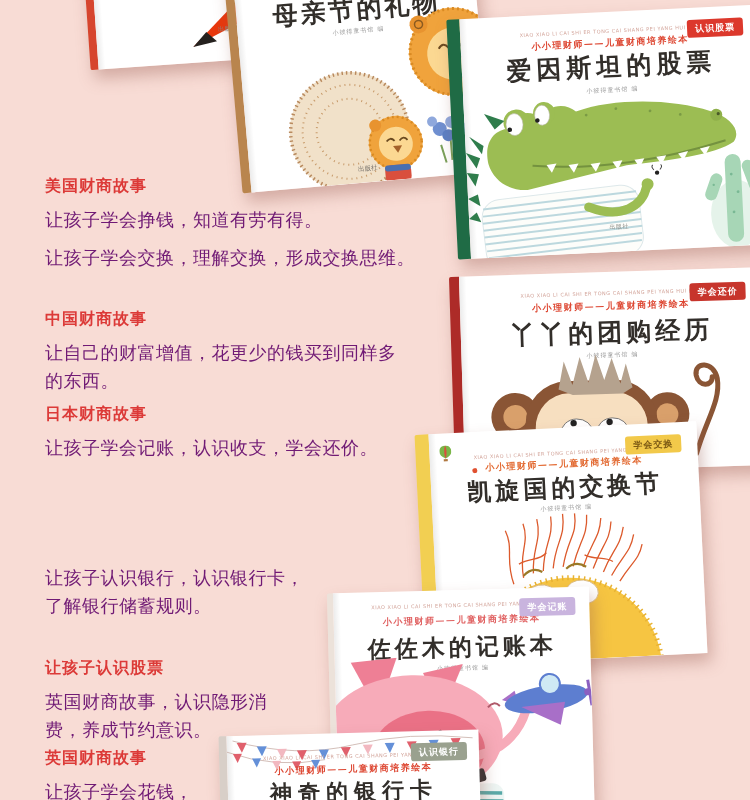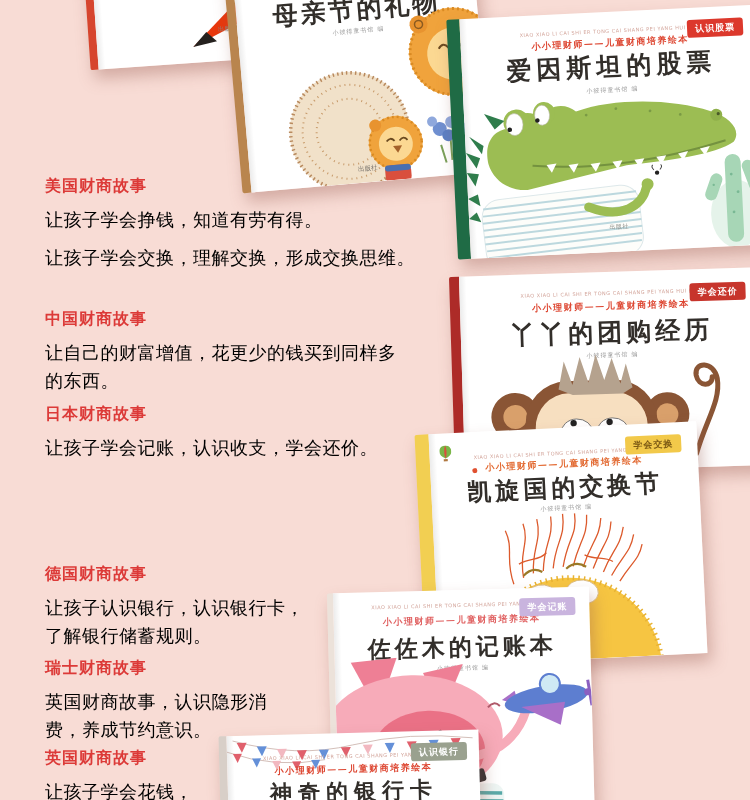--- a/index.html
+++ b/index.html
@@ -2,21 +2,21 @@
 <html><head>
 <meta charset="utf-8">
 <style>
   html,body{margin:0;padding:0;}
   body{font-family:"DejaVu Sans","Liberation Sans",sans-serif;}
   #page{position:relative;width:750px;height:800px;overflow:hidden;background:#f8dcd5;}
 
   
   .sec{position:absolute;left:45px;}
   .sec .h{margin:0 0 10px 0;font-size:16px;line-height:20px;font-weight:bold;color:#dc3a38;letter-spacing:1px;}
-  .sec .b{margin:0;font-size:18px;line-height:28px;color:#000000;letter-spacing:0.5px;}
+  .sec .b{margin:0;font-size:18px;line-height:28px;color:#701a75;letter-spacing:0.5px;}
   .s1{top:176px}.s2{top:244px}.s3{top:309px}.s4{top:404px}
   .s5{top:473px}.s6{top:564px}.s7{top:658px}.s8{top:748px}
   .s3 .b{max-width:368px}.s5 .b{max-width:332px}.s6 .b{max-width:260px}
   .s7 .b{max-width:228px}.s8 .b{max-width:200px}
 
   
   .book{position:absolute;border-radius:2px;box-shadow:4px 9px 16px rgba(150,90,80,.38);}
   .spine{position:absolute;left:0;top:0;bottom:0;border-radius:2px 0 0 2px;}
   .cover{position:absolute;top:0;right:0;bottom:0;background:#ffffff;overflow:hidden;}
   .cover::before{content:'';position:absolute;left:0;top:0;bottom:0;width:7px;
@@ -405,25 +405,24 @@
       <h3 class="h">中国财商故事</h3>
       <p class="b">让自己的财富增值，花更少的钱买到同样多的东西。</p>
     </section>
     <section class="sec s4">
       <h3 class="h">日本财商故事</h3>
       <p class="b">让孩子学会记账，认识收支，学会还价。</p>
     </section>
     <section class="sec s5">
     </section>
     <section class="sec s6">
-      <h3 class="h">德国财商故事</h3>
       <p class="b">让孩子认识银行，认识银行卡，了解银行储蓄规则。</p>
     </section>
     <section class="sec s7">
-      <h3 class="h">瑞士财商故事</h3>
+      <h3 class="h">让孩子认识股票</h3>
       <p class="b">英国财商故事，认识隐形消费，养成节约意识。</p>
     </section>
     <section class="sec s8">
       <h3 class="h">英国财商故事</h3>
       <p class="b">让孩子学会花钱，</p>
     </section>
   </div>
 
 </div>
 

